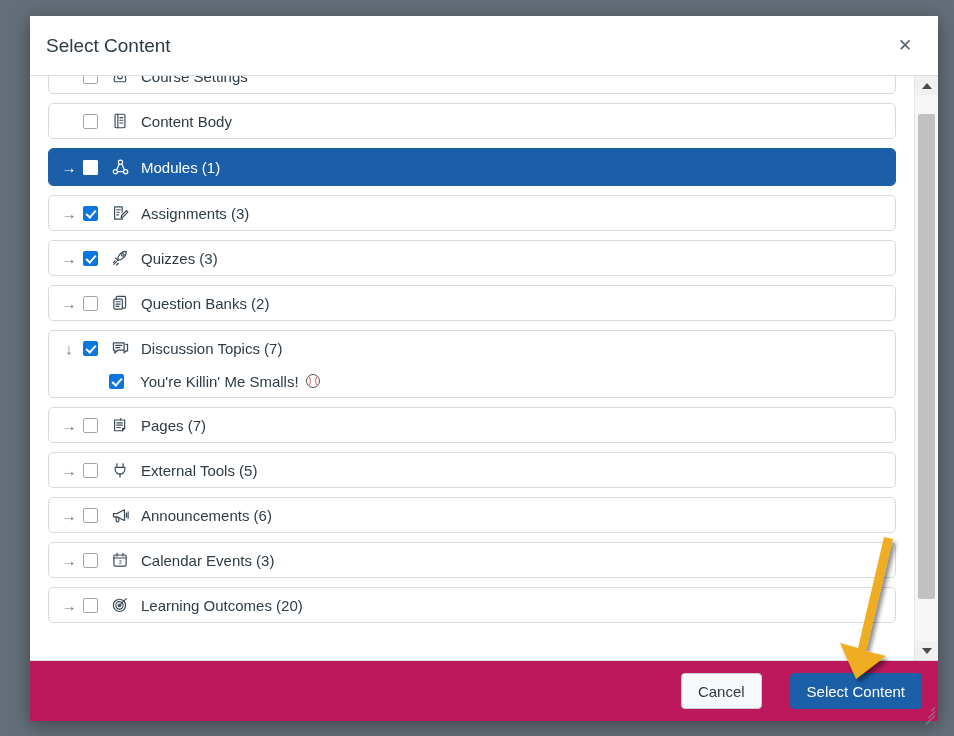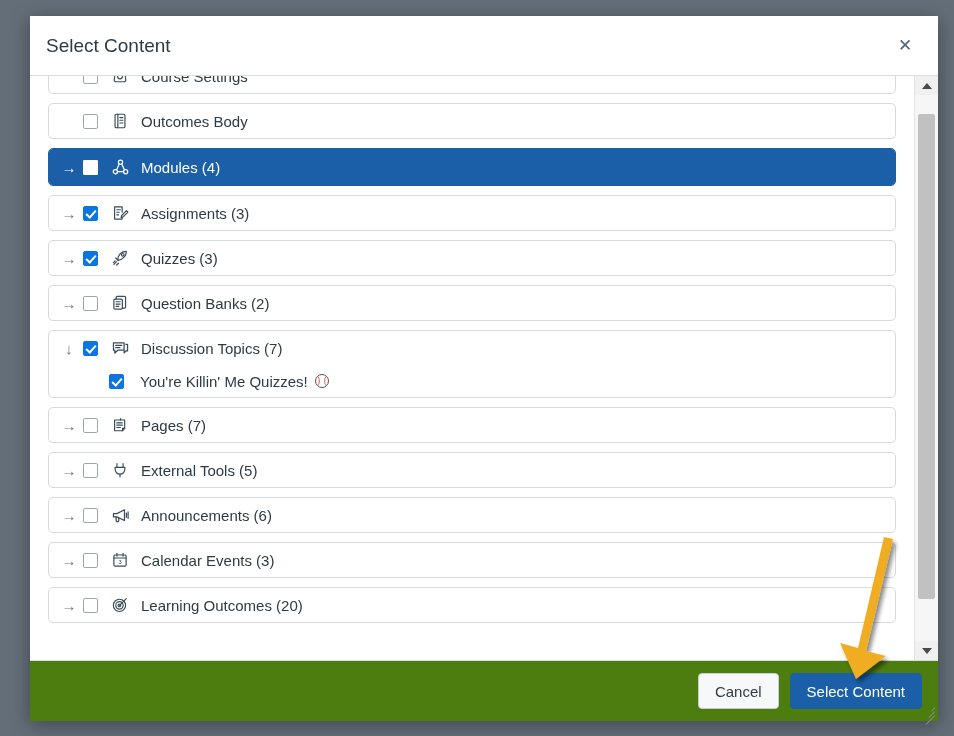--- a/index.html
+++ b/index.html
@@ -218,27 +218,27 @@
     top: 38px; height: 485px;
     background: #c1c1c1;
     border-radius: 2px;
     cursor: pointer;
   }
 
   
   .dialog-footer {
     flex: 0 0 61px;
     height: 61px;
-    background: #4d7c0f;
+    background: #be185d;
     border-top: 1px solid #d8dde0;
     display: flex;
     align-items: center;
     justify-content: flex-end;
     padding: 8px 16px;
-    gap: 11px;
+    gap: 28px;
     position: relative;
   }
   .btn {
     font-family: "Liberation Sans", sans-serif;
     font-size: 15px;
     border-radius: 4px;
     padding: 0 16px;
     height: 36px;
     cursor: pointer;
     line-height: 1;
@@ -321,36 +321,36 @@
               <div class="cbx"></div>
               <div class="type-icon">
                 <svg width="18" height="18" viewBox="0 0 20 20">
                   <rect x="4.5" y="2.5" width="11" height="15" rx="1.4" fill="none" stroke="currentColor" stroke-width="1.3" stroke-linecap="round" stroke-linejoin="round"></rect>
                   <line x1="7.6" y1="2.5" x2="7.6" y2="17.5" fill="none" stroke="currentColor" stroke-width="1.3" stroke-linecap="round" stroke-linejoin="round"></line>
                   <line x1="9.8" y1="6.2" x2="13.2" y2="6.2" fill="none" stroke="currentColor" stroke-width="1.3" stroke-linecap="round" stroke-linejoin="round"></line>
                   <line x1="9.8" y1="9.2" x2="13.2" y2="9.2" fill="none" stroke="currentColor" stroke-width="1.3" stroke-linecap="round" stroke-linejoin="round"></line>
                   <line x1="9.8" y1="12.2" x2="13.2" y2="12.2" fill="none" stroke="currentColor" stroke-width="1.3" stroke-linecap="round" stroke-linejoin="round"></line>
                 </svg>
               </div>
-              <div class="row-label">Outcomes Body</div>
+              <div class="row-label">Content Body</div>
             </div>
           </div>
           <div class="card selected">
             <div class="row highlight">
               <div class="arrow-slot">→</div>
               <div class="cbx"></div>
               <div class="type-icon">
                 <svg width="19" height="19" viewBox="0 0 20 20">
                   <circle cx="10" cy="4.4" r="2.2" fill="none" stroke="currentColor" stroke-width="1.3" stroke-linecap="round" stroke-linejoin="round"></circle>
                   <circle cx="4.6" cy="14.4" r="2.2" fill="none" stroke="currentColor" stroke-width="1.3" stroke-linecap="round" stroke-linejoin="round"></circle>
                   <circle cx="15.4" cy="14.4" r="2.2" fill="none" stroke="currentColor" stroke-width="1.3" stroke-linecap="round" stroke-linejoin="round"></circle>
                   <path d="M8.6 6.4 L6 12.4 M11.4 6.4 L14 12.4 M6.8 14.4 L13.2 14.4" fill="none" stroke="currentColor" stroke-width="1.3" stroke-linecap="round" stroke-linejoin="round"></path>
                 </svg>
               </div>
-              <div class="row-label">Modules (4)</div>
+              <div class="row-label">Modules (1)</div>
             </div>
           </div>
           <div class="card">
             <div class="row">
               <div class="arrow-slot">→</div>
               <div class="cbx checked"></div>
               <div class="type-icon">
                 <svg width="18" height="18" viewBox="0 0 20 20">
                   <path d="M4 3.2 h8.4 v6 M4 3.2 v13.6 h8.4 v-2.2" fill="none" stroke="currentColor" stroke-width="1.3" stroke-linecap="round" stroke-linejoin="round"></path>
                   <line x1="6.4" y1="6.4" x2="10.4" y2="6.4" fill="none" stroke="currentColor" stroke-width="1.3" stroke-linecap="round" stroke-linejoin="round"></line>
@@ -401,21 +401,21 @@
                   <path d="M2.6 4.2 h11.2 v7.6 h-6.6 L4 14.8 v-3 H2.6 Z" fill="none" stroke="currentColor" stroke-width="1.3" stroke-linecap="round" stroke-linejoin="round"></path>
                   <line x1="5" y1="6.8" x2="11.4" y2="6.8" fill="none" stroke="currentColor" stroke-width="1.3" stroke-linecap="round" stroke-linejoin="round"></line>
                   <line x1="5" y1="9.2" x2="9.4" y2="9.2" fill="none" stroke="currentColor" stroke-width="1.3" stroke-linecap="round" stroke-linejoin="round"></line>
                   <path d="M15.6 5.6 h1.8 v7 h-1.6 l-2 2 v-2" fill="none" stroke="currentColor" stroke-width="1.3" stroke-linecap="round" stroke-linejoin="round"></path>
                 </svg>
               </div>
               <div class="row-label">Discussion Topics (7)</div>
             </div>
             <div class="subrow">
               <div class="cbx checked"></div>
-              <span>You're Killin' Me Quizzes!</span>
+              <span>You're Killin' Me Smalls!</span>
               <span><svg class="baseball" width="16" height="16" viewBox="0 0 20 20">
                   <circle cx="10" cy="10" r="8.1" fill="#ffffff" stroke="#4a4a4a" stroke-width="1.2"></circle>
                   <path d="M4.6 4.2 C7.2 6.6 7.4 13.2 4.7 15.7" fill="none" stroke="#D64646" stroke-width="1.15"></path>
                   <path d="M15.4 4.2 C12.8 6.6 12.6 13.2 15.3 15.7" fill="none" stroke="#D64646" stroke-width="1.15"></path>
                 </svg></span>
             </div>
           </div>
           <div class="card">
             <div class="row">
               <div class="arrow-slot">→</div>

